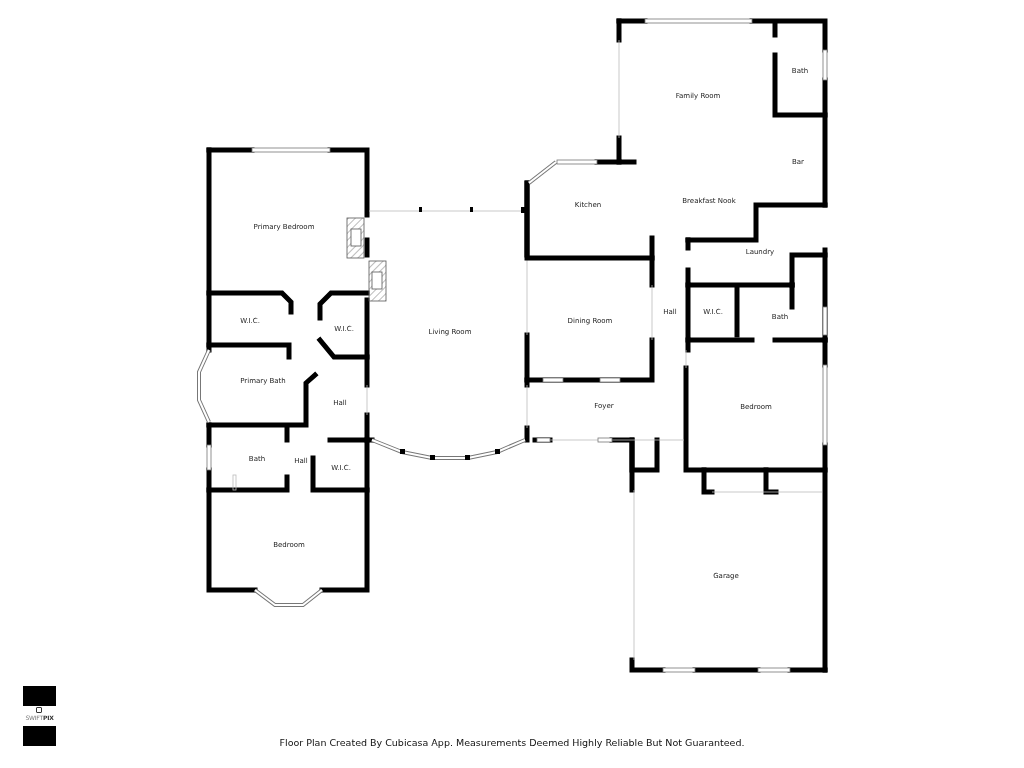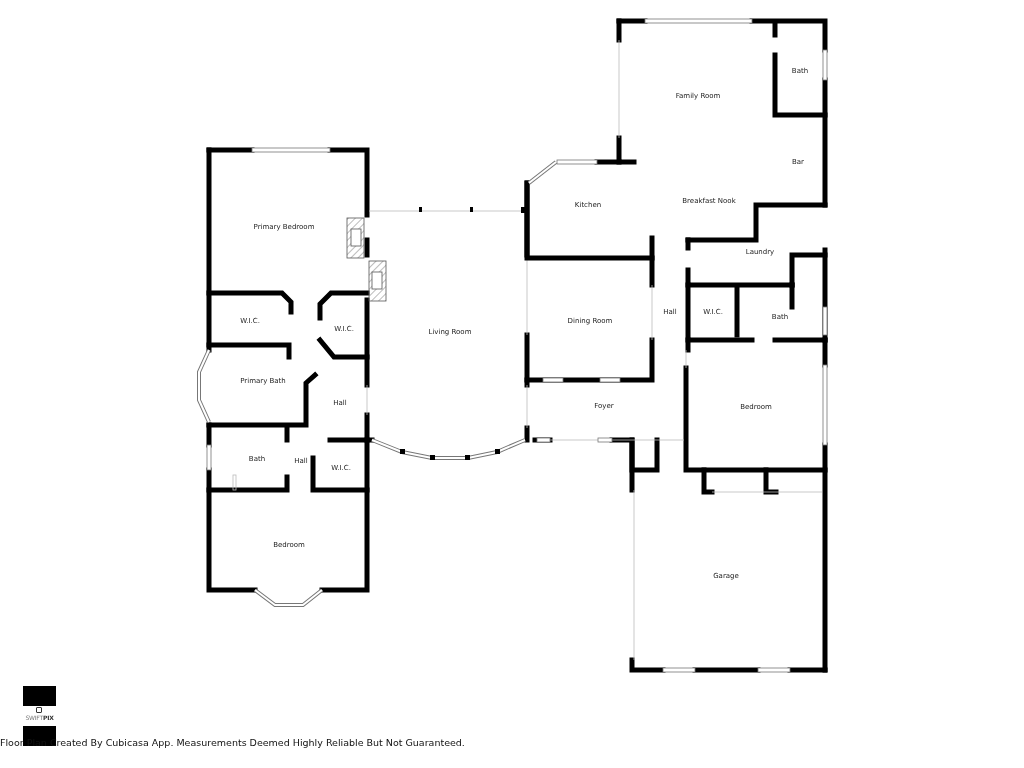--- a/index.html
+++ b/index.html
@@ -4,21 +4,21 @@
 <style>
   html, body { margin: 0; padding: 0; background: #ffffff; }
   body { width: 1024px; height: 768px; position: relative; overflow: hidden; font-family: "DejaVu Sans", sans-serif; }
   #plan { position: absolute; left: 0; top: 0; width: 1024px; height: 768px; }
   .wall { fill: #000; }
   .wl { stroke: #000; stroke-width: 5; fill: none; stroke-linecap: square; }
   .win { fill: #fff; stroke: #777; stroke-width: 0.8; }
   .thin { stroke: #bbb; stroke-width: 0.8; fill: none; }
   .label { font-family: "DejaVu Sans", sans-serif; font-size: 7px; fill: #222; text-anchor: middle; }
   .hatch { fill: url(#hatchPat); stroke: #555; stroke-width: 0.8; }
-  #footer { position: absolute; left: 0; width: 1024px; top: 737px; text-align: left; font-family: "DejaVu Sans", sans-serif; font-size: 9.5px; color: #111; }
+  #footer { position: absolute; left: 0; width: 1024px; top: 737px; text-align: center; font-family: "DejaVu Sans", sans-serif; font-size: 9.5px; color: #111; }
   #logo { position: absolute; left: 23px; top: 686px; width: 33px; height: 60px; }
   #logo .blk { position: absolute; left: 0; width: 33px; height: 20px; background: #000; }
   #logo .top { top: 0; }
   #logo .bot { top: 40px; }
   #logo .txt { position: absolute; top: 28px; left: -2px; width: 37px; text-align: center; font-family: "DejaVu Sans", sans-serif; font-size: 6px; color: #777; letter-spacing: -0.2px; }
   #logo .txt b { color: #333; }
   #logo .ico { position: absolute; top: 21px; left: 13px; width: 6px; height: 6px; border: 1px solid #333; border-radius: 1px; box-sizing: border-box; }
 </style>
 </head>
 <body>

